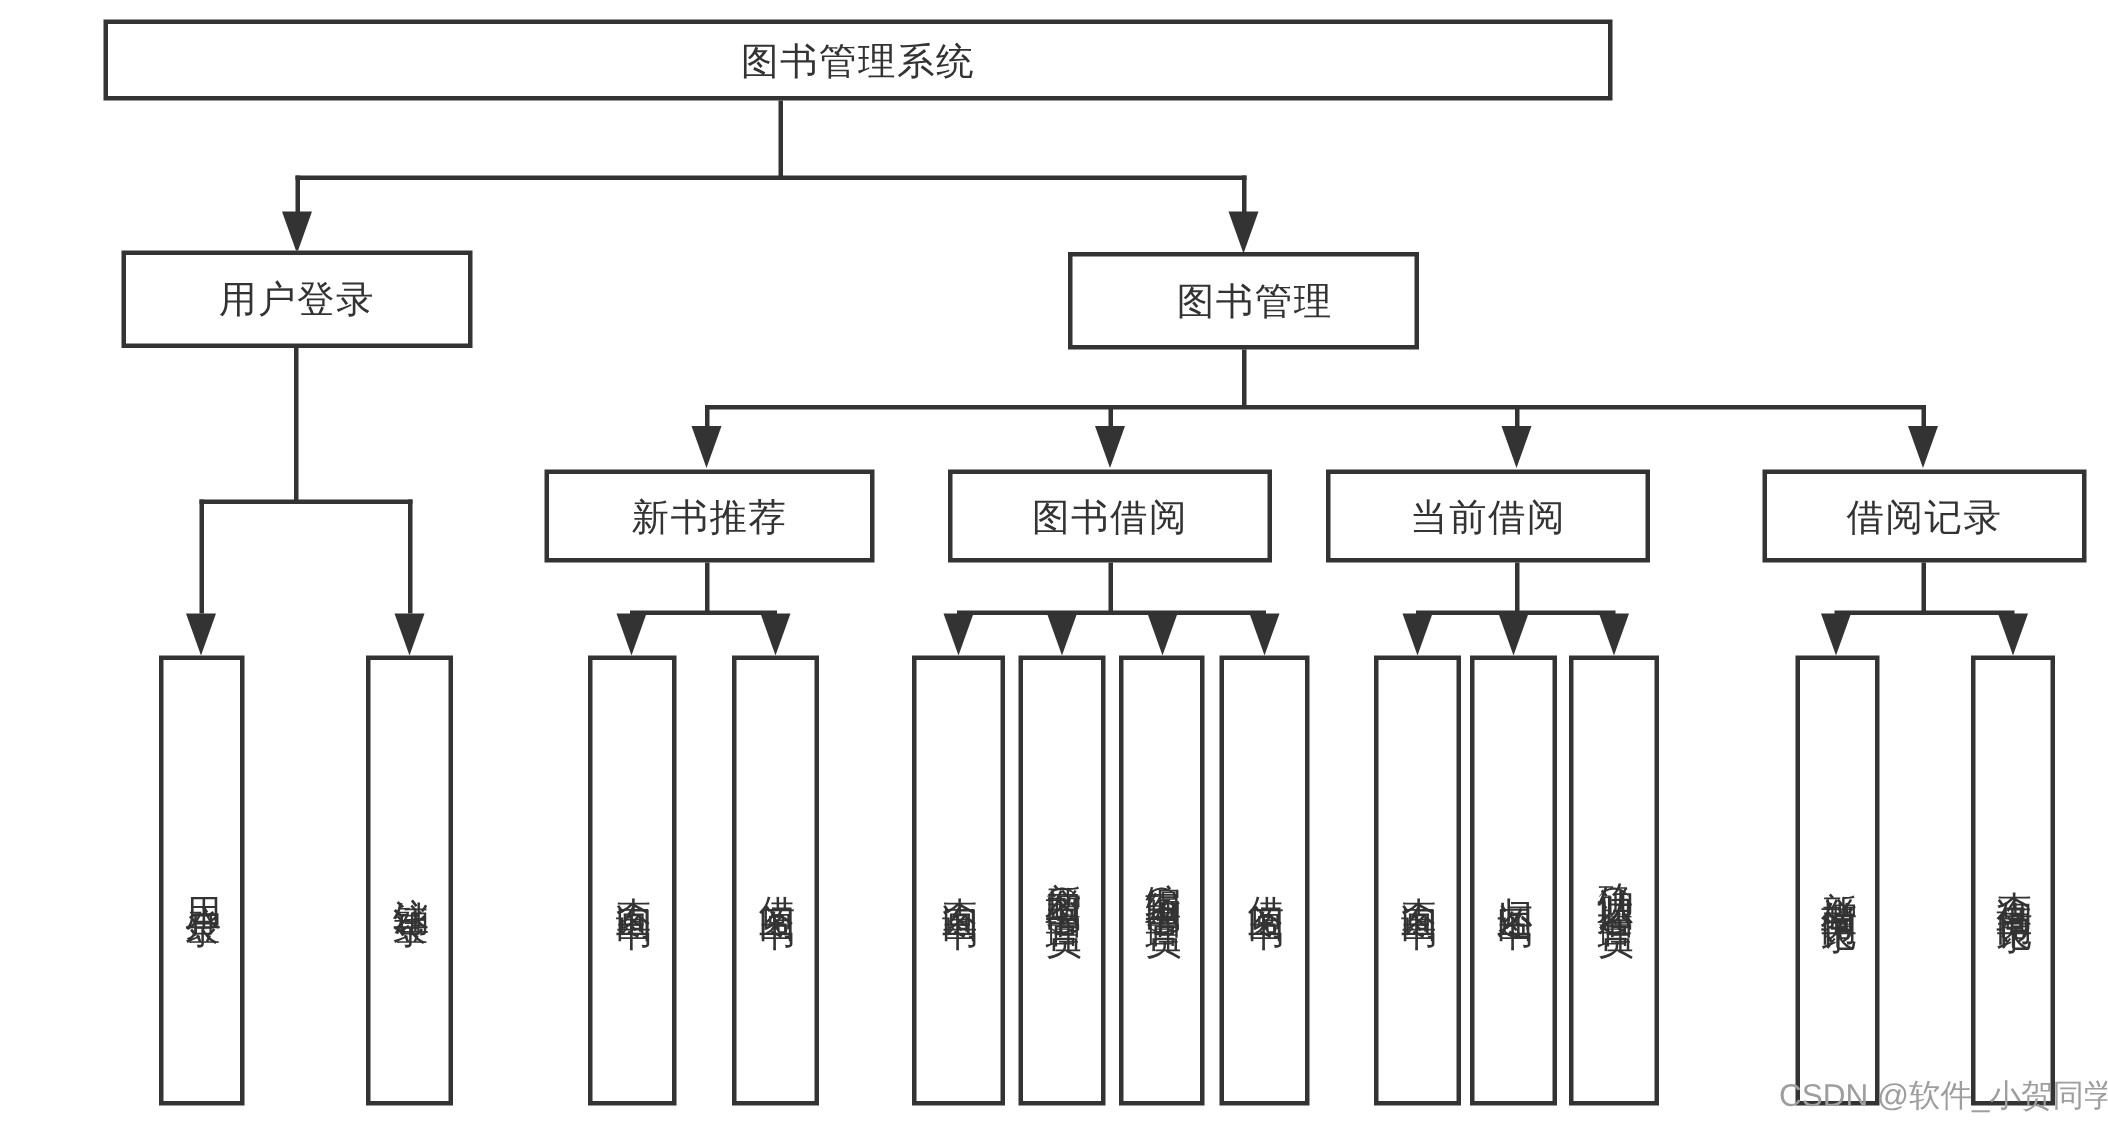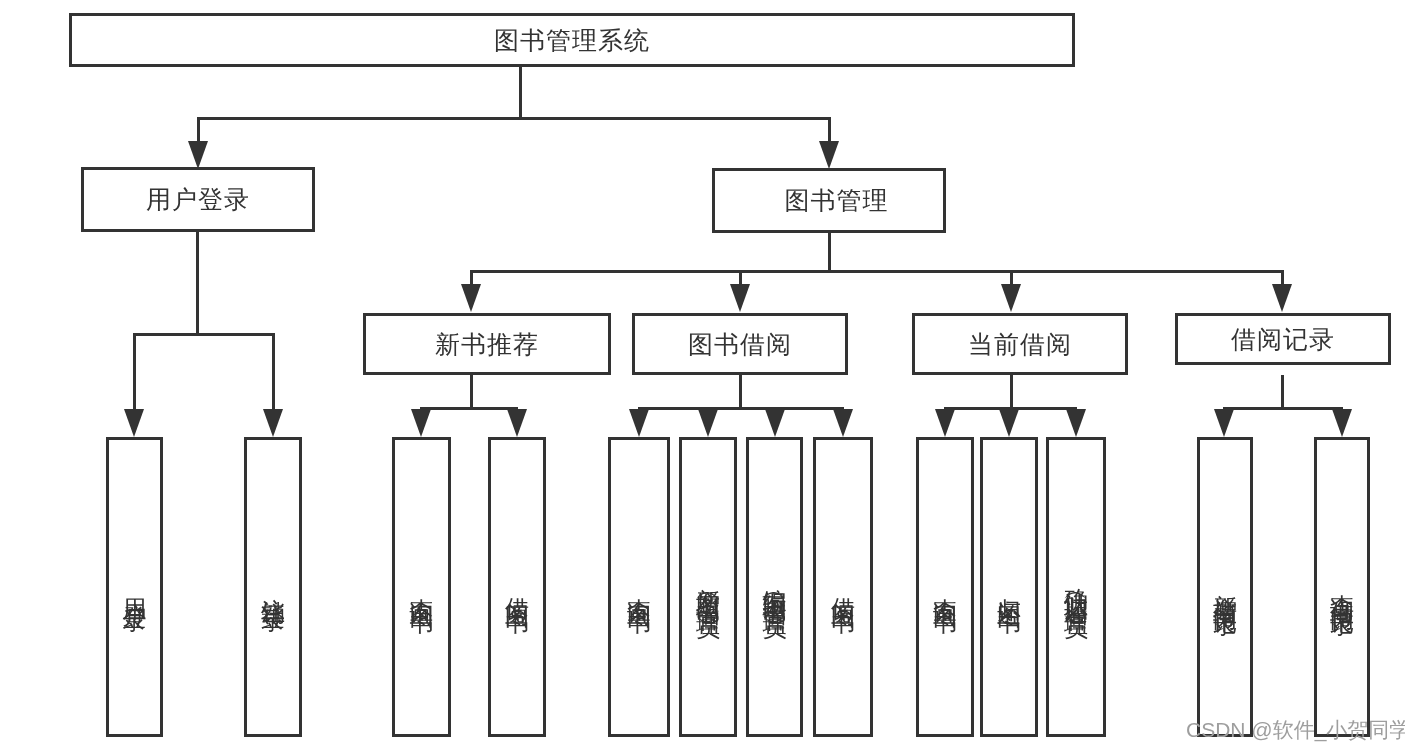--- a/index.html
+++ b/index.html
@@ -96,30 +96,30 @@
   <div class="hline" style="left:470px; top:270px; width:814px;"></div>
   <div class="vline" style="left:470px; top:270px; height:16px;"></div>
   <div class="arrow-down" style="left:461px; top:284px;"></div>
   <div class="vline" style="left:739px; top:270px; height:16px;"></div>
   <div class="arrow-down" style="left:730px; top:284px;"></div>
   <div class="vline" style="left:1010px; top:270px; height:16px;"></div>
   <div class="arrow-down" style="left:1001px; top:284px;"></div>
   <div class="vline" style="left:1281px; top:270px; height:16px;"></div>
   <div class="arrow-down" style="left:1272px; top:284px;"></div>
 
-  <div class="box" style="left:363px; top:313px; width:248px; height:62px;">
+  <div class="box" style="left:363px; top:313px; width:220px; height:62px;">
     <span class="h-label">新书推荐</span>
   </div>
   <div class="box" style="left:632px; top:313px; width:216px; height:62px;">
     <span class="h-label">图书借阅</span>
   </div>
-  <div class="box" style="left:912px; top:313px; width:216px; height:62px;">
+  <div class="box" style="left:884px; top:313px; width:216px; height:62px;">
     <span class="h-label">当前借阅</span>
   </div>
-  <div class="box" style="left:1175px; top:313px; width:216px; height:52px;">
+  <div class="box" style="left:1175px; top:313px; width:216px; height:62px;">
     <span class="h-label">借阅记录</span>
   </div>
 
   <div class="vline" style="left:470px; top:375px; height:34px;"></div>
   <div class="hline" style="left:420px; top:407px; width:98px;"></div>
   <div class="arrow-down" style="left:411px; top:409px;"></div>
   <div class="arrow-down" style="left:507px; top:409px;"></div>
 
   <div class="vline" style="left:739px; top:375px; height:34px;"></div>
   <div class="hline" style="left:638px; top:407px; width:206px;"></div>

